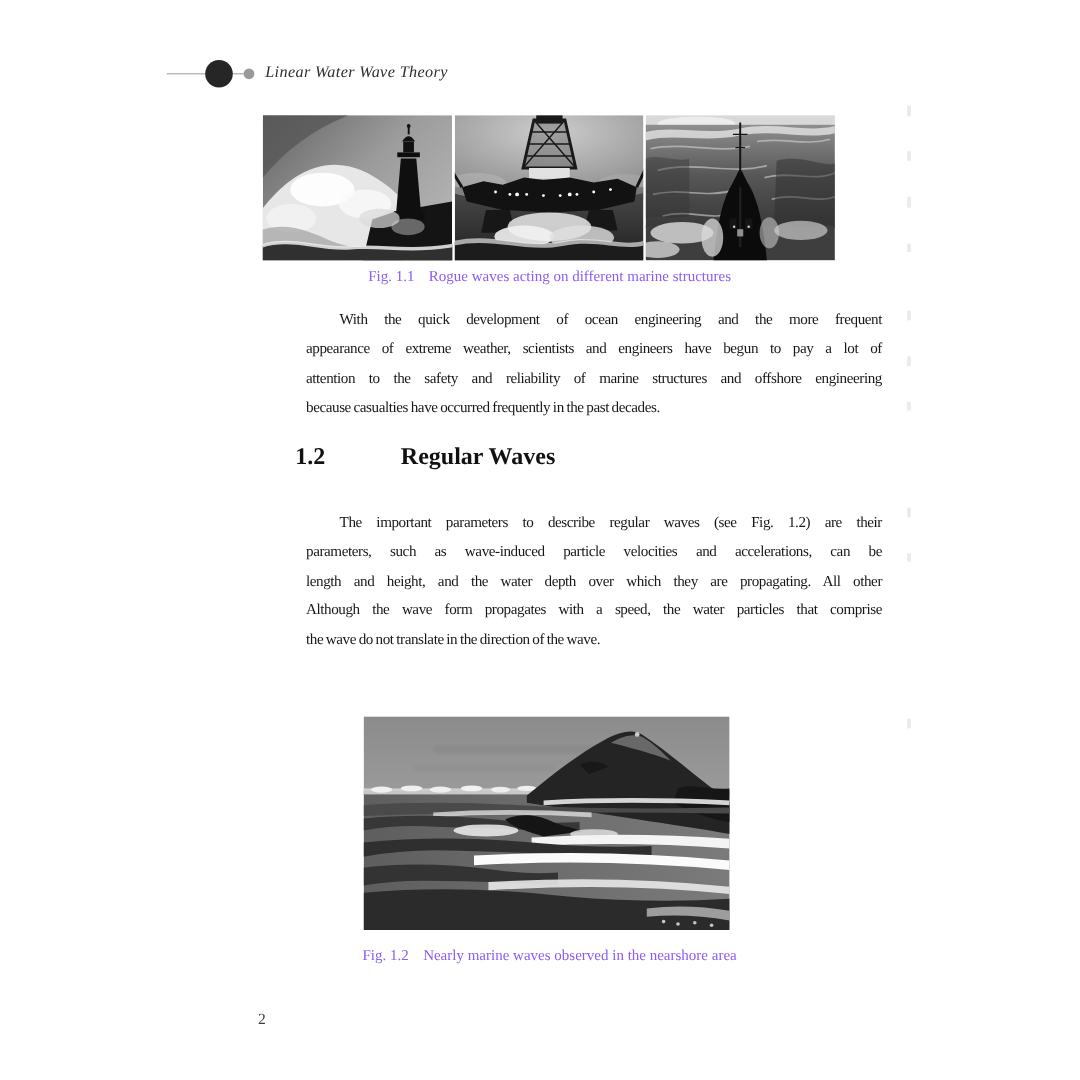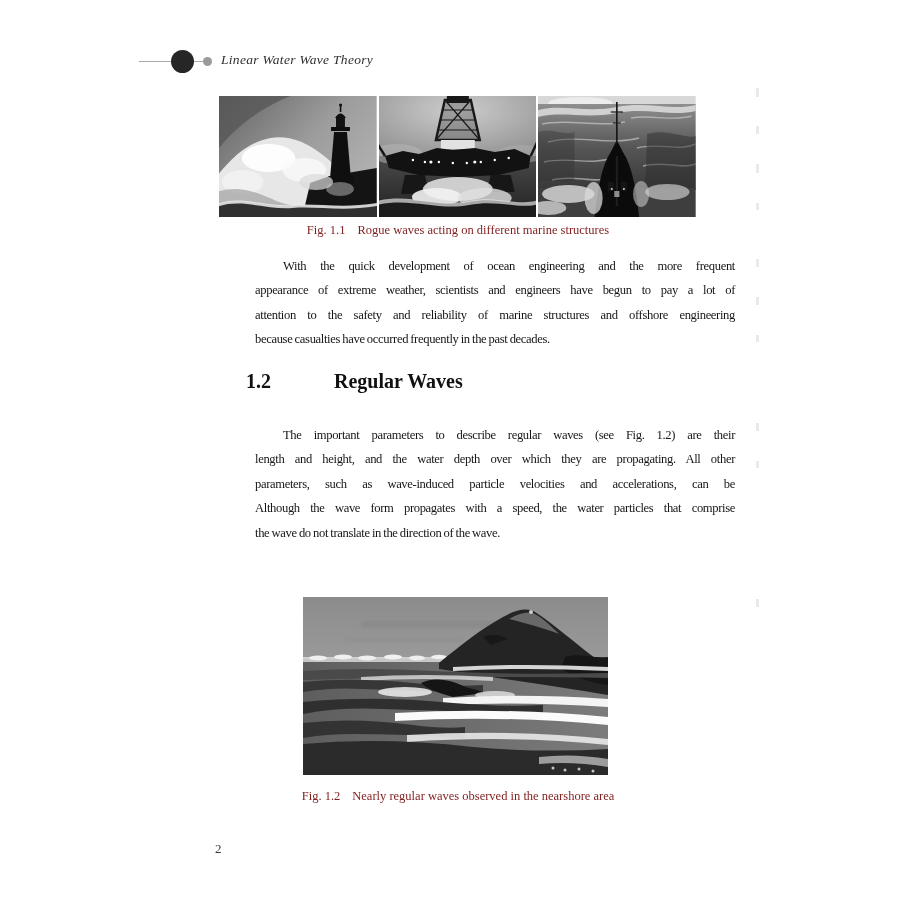--- a/index.html
+++ b/index.html
@@ -11,21 +11,21 @@
   .hdr-line{position:absolute;left:139px;top:61px;width:70px;height:1px;background:#aaaaaa;}
   .hdr-circle{position:absolute;left:171px;top:50px;width:23px;height:23px;border-radius:50%;background:#262626;}
   .hdr-dot{position:absolute;left:203px;top:57px;width:9px;height:9px;border-radius:50%;background:#9a9a9a;}
   .hdr-title{position:absolute;left:221px;top:52px;font-style:italic;font-size:13.5px;color:#2e2e2e;letter-spacing:.3px;}
 
   
   .fig1{position:absolute;left:219px;top:96px;width:477px;height:121px;display:flex;gap:2px;background:#ffffff;}
   .fig1 svg{flex:1 1 0;height:121px;display:block;}
 
   
-  .caption{position:absolute;left:219px;width:478px;text-align:center;font-size:12.5px;color:#7f1d1d;}
+  .caption{position:absolute;left:219px;width:478px;text-align:center;font-size:12.5px;color:#8b5cf6;}
   .caption .cap-label{margin-right:12px;}
   .cap1{top:223px;}
   .cap2{top:789px;}
 
   
   .para{position:absolute;left:219px;width:480px;font-size:12.6px;line-height:24.4px;
         letter-spacing:-0.35px;word-spacing:-0.6px;color:#161616;margin-left:36px;}
   .p1{top:254px;}
   .p2{top:423px;}
   .pline{text-align:justify;text-align-last:justify;white-space:normal;}
@@ -191,22 +191,22 @@
       <div class="pline last">because casualties have occurred frequently in the past decades.</div>
     </div>
 
   <div class="section-heading">
     <span class="sec-num">1.2</span>
     <span>Regular Waves</span>
   </div>
 
   <div class="para p2">
       <div class="pline first">The important parameters to describe regular waves (see Fig. 1.2) are their</div>
+      <div class="pline">parameters, such as wave-induced particle velocities and accelerations, can be</div>
       <div class="pline">length and height, and the water depth over which they are propagating. All other</div>
-      <div class="pline">parameters, such as wave-induced particle velocities and accelerations, can be</div>
       <div class="pline">Although the wave form propagates with a speed, the water particles that comprise</div>
       <div class="pline last">the wave do not translate in the direction of the wave.</div>
     </div>
 
   <div class="fig2">
     <svg viewBox="0 0 305 178" preserveAspectRatio="none">
       <defs>
         <linearGradient id="sky4" x1="0" y1="0" x2="0" y2="1">
           <stop offset="0" stop-color="#8b8b8b"></stop>
             <stop offset="1" stop-color="#9b9b9b"></stop>
@@ -256,21 +256,21 @@
         <path d="M236,160 Q270,156 305,162 L305,170 Q270,164 236,167 Z" fill="#cfcfcf" opacity="0.7"></path>
         <circle cx="250" cy="171" r="1.5" fill="#c7c7c7"></circle>
           <circle cx="262" cy="173" r="1.5" fill="#c7c7c7"></circle>
         <circle cx="276" cy="172" r="1.5" fill="#c2c2c2"></circle>
           <circle cx="290" cy="174" r="1.5" fill="#c7c7c7"></circle>
       </g>
     </svg>
   </div>
 
   <div class="caption cap2">
-    <span class="cap-label">Fig. 1.2</span><span>Nearly regular waves observed in the nearshore area</span>
+    <span class="cap-label">Fig. 1.2</span><span>Nearly marine waves observed in the nearshore area</span>
   </div>
 
   <div class="page-number">2</div>
 
   <div>
     <div class="artifact" style="top:88px;height:9px"></div>
     <div class="artifact" style="top:126px;height:8px"></div>
     <div class="artifact" style="top:164px;height:9px"></div>
     <div class="artifact" style="top:203px;height:7px"></div>
     <div class="artifact" style="top:259px;height:8px"></div>

